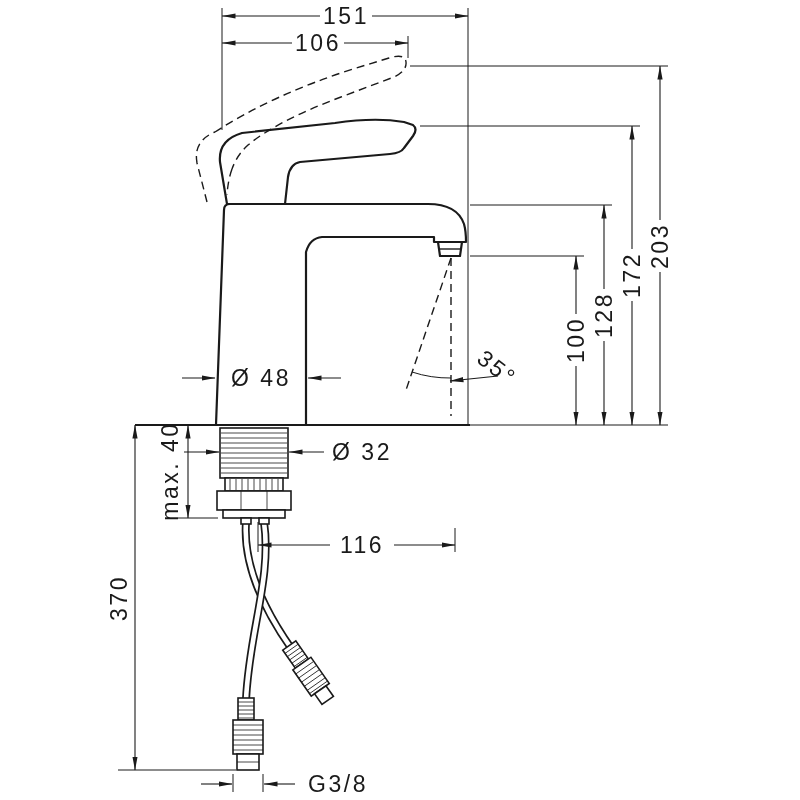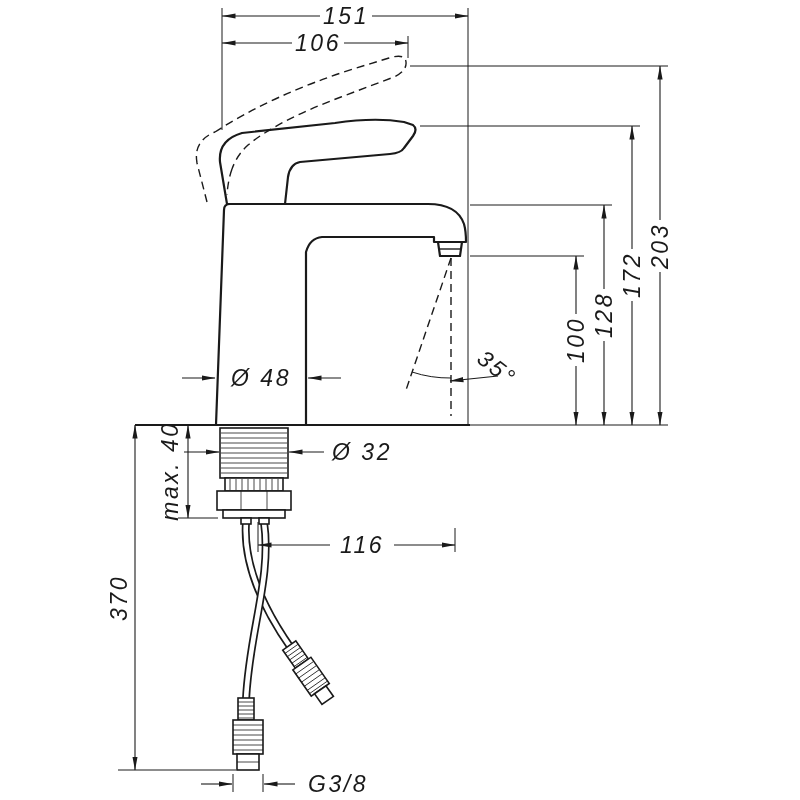--- a/index.html
+++ b/index.html
@@ -3,21 +3,21 @@
 <meta charset="utf-8">
 <style>
   html, body {
     margin: 0;
     padding: 0;
     background: #ffffff;
     width: 800px;
     height: 800px;
     font-family: "Liberation Sans", sans-serif;
   }
-  .stage { width: 724px; height: 800px; position: relative; background:#fff;font-style:italic; }
+  .stage { width: 724px; height: 800px; position: relative; background:#fff; }
   svg { display: block; }
   .outline { fill: #ffffff; stroke: #1a1a1a; stroke-width: 2.2; stroke-linejoin: round; stroke-linecap: round; }
   .detail  { fill: none; stroke: #1a1a1a; stroke-width: 1.4; }
   .thin    { fill: none; stroke: #1a1a1a; stroke-width: 1; }
   .dim     { fill: none; stroke: #1a1a1a; stroke-width: 1.1; }
   .dashed  { fill: none; stroke: #1a1a1a; stroke-width: 1.4; stroke-dasharray: 8 5; }
   .hatch   { stroke: #1a1a1a; stroke-width: 0.8; }
   .hose-outer { fill: none; stroke: #1a1a1a; stroke-width: 8; }
   .hose-inner { fill: none; stroke: #ffffff; stroke-width: 4.6; }
   .part { fill: #ffffff; stroke: #1a1a1a; stroke-width: 1.6; }

